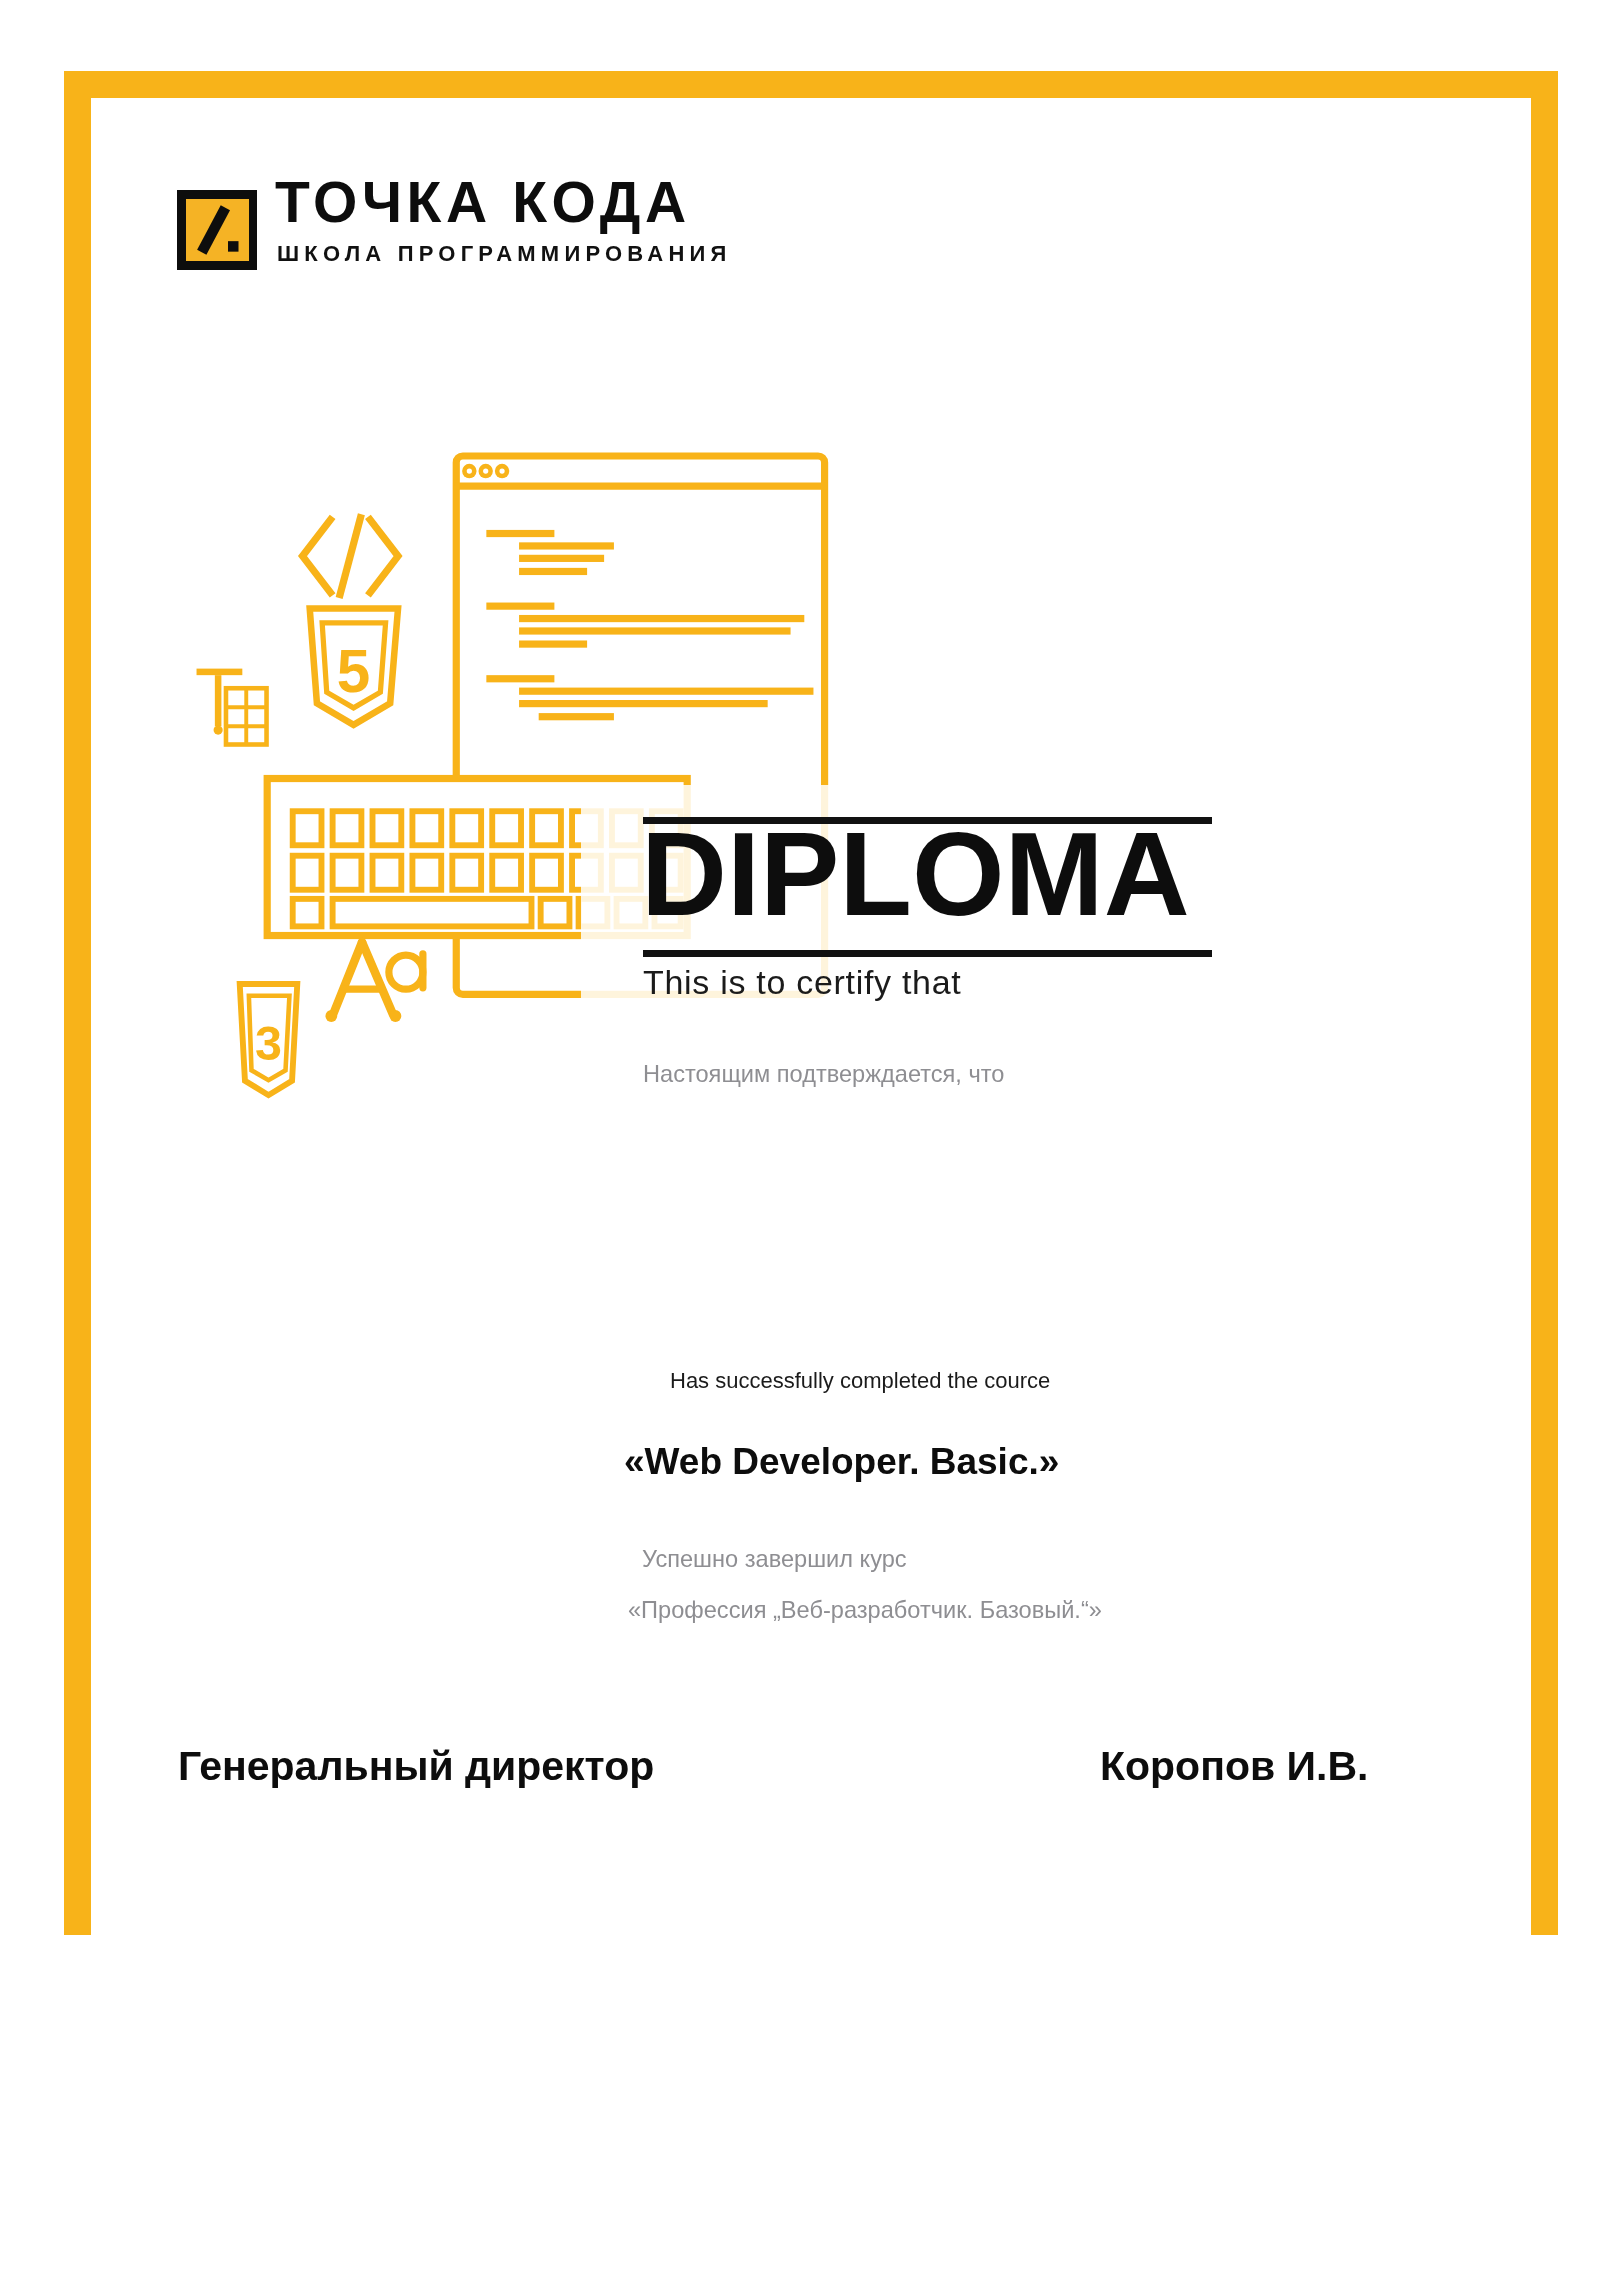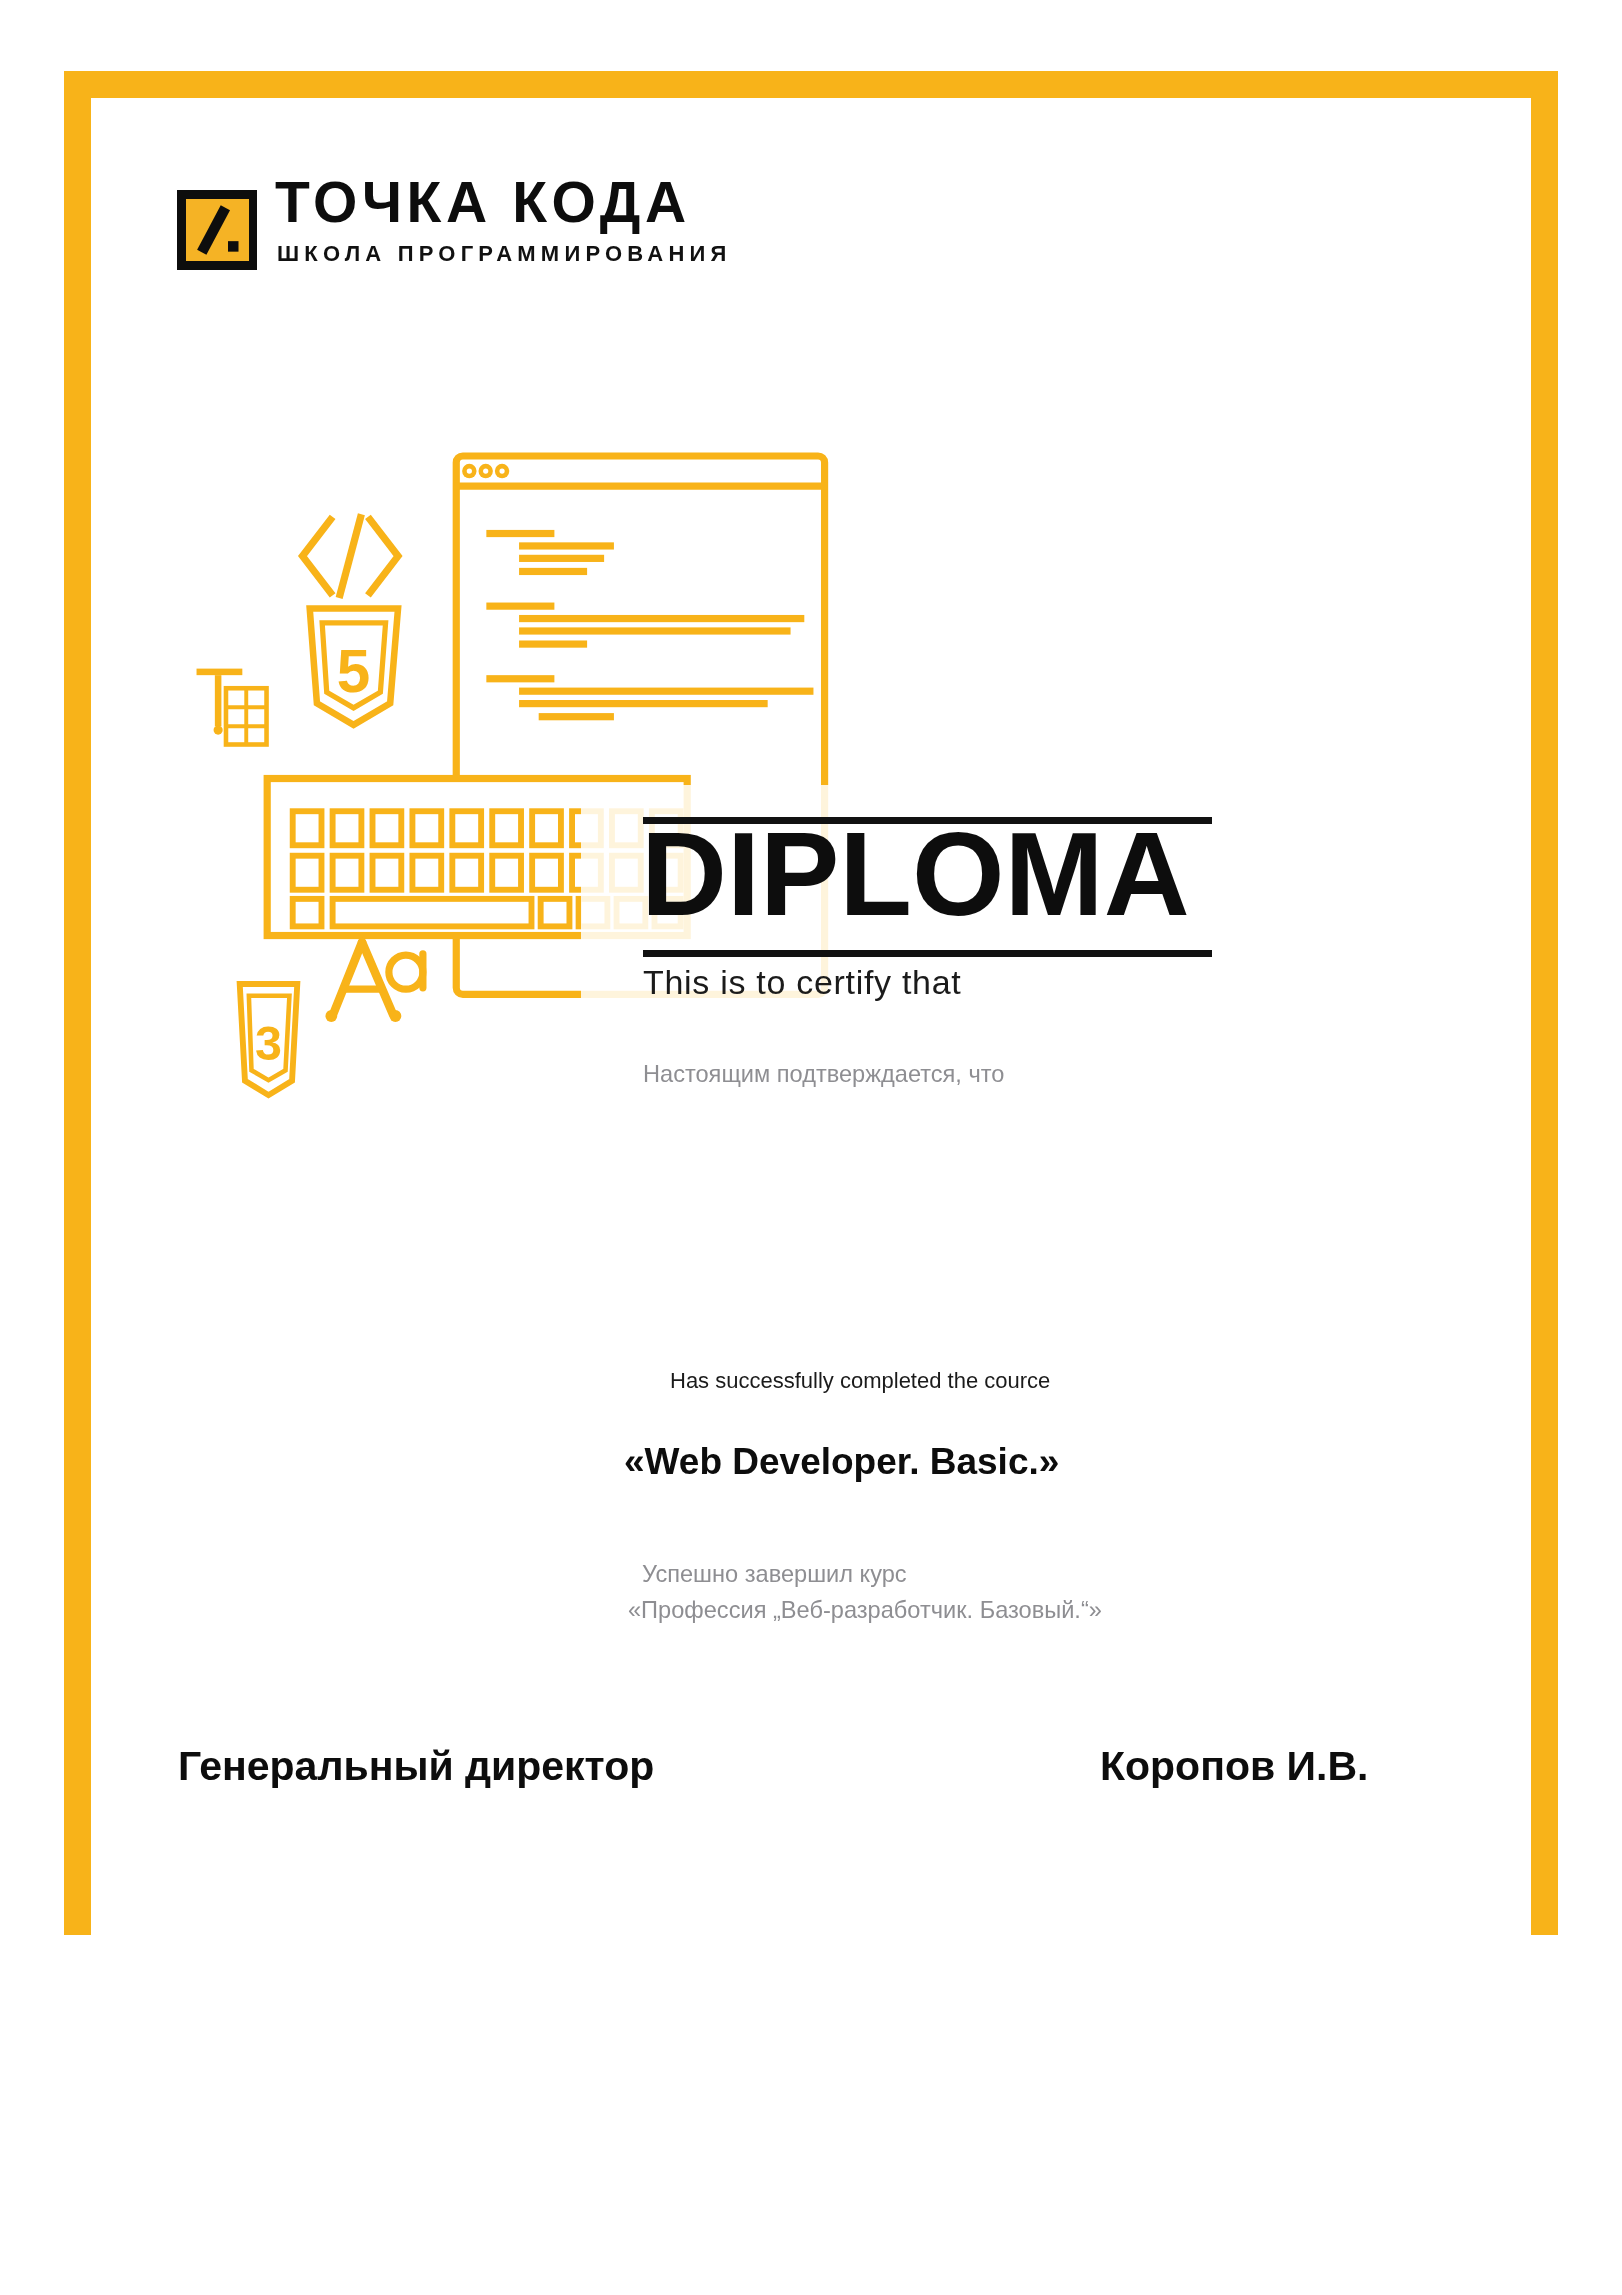--- a/index.html
+++ b/index.html
@@ -20,21 +20,21 @@
   #veil{left:581px;top:785px;width:950px;height:226px;background:rgba(255,255,255,0.85);}
   
   .rule{left:643px;width:569px;height:6.5px;background:#111;}
   #rule-top{top:817px;}
   #rule-bottom{top:950px;}
   #diploma-title{left:641px;top:814px;font-size:119px;line-height:119px;font-weight:700;letter-spacing:0px;color:#0d0d0d;white-space:nowrap;}
   #certify-en{left:643px;top:964px;font-size:34px;line-height:37px;color:#1b1b1b;letter-spacing:0.7px;white-space:nowrap;}
   #certify-ru{left:643px;top:1061px;font-size:23.6px;line-height:26px;color:#8e8e92;white-space:nowrap;}
   #completed-en{left:670px;top:1362px;font-size:22px;line-height:37px;color:#1b1b1b;white-space:nowrap;}
   #course-en{left:624px;top:1442px;font-size:37px;line-height:39px;font-weight:700;color:#0d0d0d;white-space:nowrap;}
-  #completed-ru{left:642px;top:1546px;font-size:23.6px;line-height:26px;color:#8e8e92;white-space:nowrap;margin-top:15px;}
+  #completed-ru{left:642px;top:1546px;font-size:23.6px;line-height:26px;color:#8e8e92;white-space:nowrap;}
   #course-ru{left:628px;top:1597px;font-size:23.6px;line-height:26px;color:#8e8e92;white-space:nowrap;}
   
   #sign-role{left:178px;top:1745px;font-size:41px;line-height:43px;font-weight:700;color:#0d0d0d;white-space:nowrap;}
   #sign-name{left:1100px;top:1745px;font-size:41px;line-height:43px;font-weight:700;color:#0d0d0d;white-space:nowrap;}
   
   #footer-note{left:170px;top:2061px;font-size:22px;line-height:34px;color:#8a8a8e;white-space:pre-line;}
 </style>
 </head>
 <body>
 

